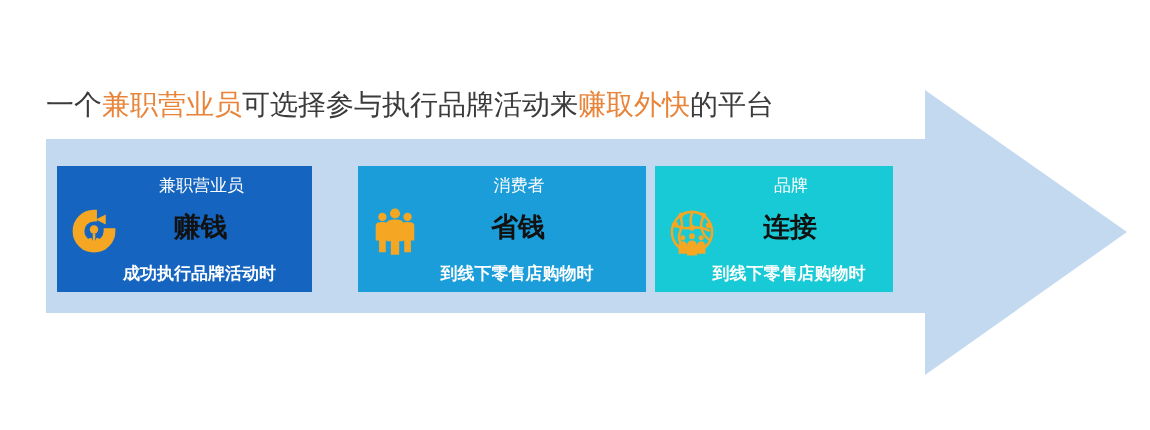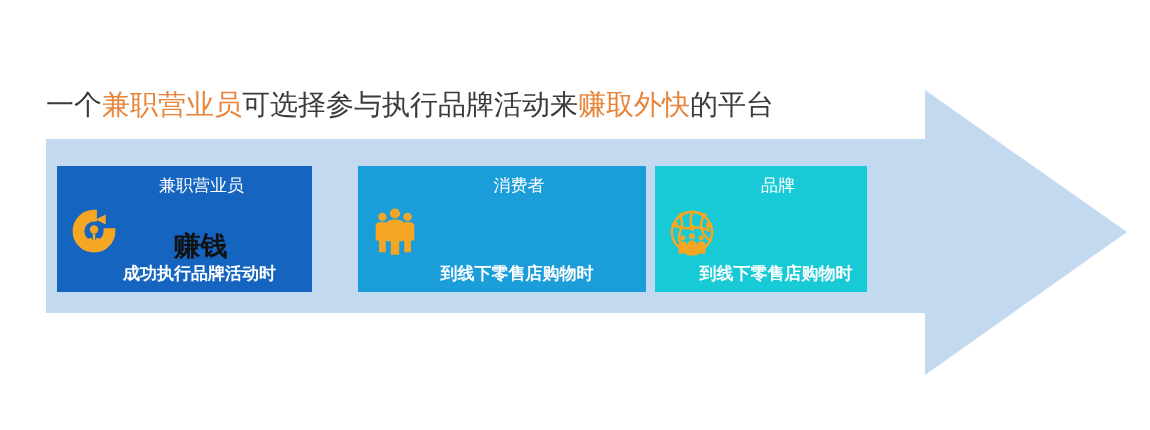--- a/index.html
+++ b/index.html
@@ -44,38 +44,38 @@
   
   .card {
     position: absolute;
     top: 166px;
     height: 126px;
     z-index: 3;
     box-sizing: border-box;
   }
   #card-0 { left: 57px;  width: 255px; background: #1565C0; }
   #card-1 { left: 358px; width: 288px; background: #1B9DD9; }
-  #card-2 { left: 655px; width: 212px; background: #18CAD5; }
+  #card-2 { left: 655px; width: 238px; background: #18CAD5; }
 
   .card-header {
     position: absolute;
     top: 9px;
     left: 0;
     right: 0;
     text-align: center;
     color: #ffffff;
     font-size: 17px;
     line-height: 22px;
     padding-left: 34px;
     box-sizing: border-box;
     white-space: nowrap;
   }
   .card-main {
     position: absolute;
-    top: 60px;
+    top: 41px;
     left: 0;
     right: 0;
     text-align: center;
     color: #111111;
     font-size: 27px;
     line-height: 40px;
     font-weight: 700;
     padding-left: 32px;
     box-sizing: border-box;
     white-space: nowrap;
@@ -136,20 +136,21 @@
       <g fill="#F5A623">
         <circle cx="17" cy="13" r="5"></circle>
         <path d="M9 23 q0 -4 8 -4 q8 0 8 4 l0 18 l-4 0 l0 14 l-8 0 l0 -14 l-4 0 z"></path>
         <circle cx="47" cy="13" r="5"></circle>
         <path d="M39 23 q0 -4 8 -4 q8 0 8 4 l0 18 l-4 0 l0 14 l-8 0 l0 -14 l-4 0 z"></path>
         <circle cx="32" cy="9" r="6"></circle>
         <path d="M22 21 q0 -5 10 -5 q10 0 10 5 l0 21 l-5 0 l0 16 l-10 0 l0 -16 l-5 0 z"></path>
       </g>
     </svg>
   </div>
+  <div class="card-main">省钱</div>
   <div class="card-caption">到线下零售店购物时</div>
 </div>
 
 <div class="card" id="card-2" style="background: rgb(24, 202, 213);">
   <div class="card-header">品牌</div>
   <div class="card-icon">
     <svg viewBox="0 0 64 62" xmlns="http://www.w3.org/2000/svg">
       <g stroke="#F5A623" stroke-width="3" fill="none">
         <circle cx="32" cy="31" r="24"></circle>
         <path d="M10 22 q10 6 22 4 q12 -2 21 4"></path>
@@ -167,14 +168,15 @@
       <g fill="#F5A623">
         <circle cx="21" cy="38" r="3"></circle>
         <path d="M16 48 q0 -6 5 -6 q5 0 5 6 l0 9 l-10 0 z"></path>
         <circle cx="32" cy="36" r="3.5"></circle>
         <path d="M26 48 q0 -7 6 -7 q6 0 6 7 l0 11 l-12 0 z"></path>
         <circle cx="43" cy="38" r="3"></circle>
         <path d="M38 48 q0 -6 5 -6 q5 0 5 6 l0 9 l-10 0 z"></path>
       </g>
     </svg>
   </div>
+  <div class="card-main">连接</div>
   <div class="card-caption">到线下零售店购物时</div>
 </div>
 
 </body></html>

